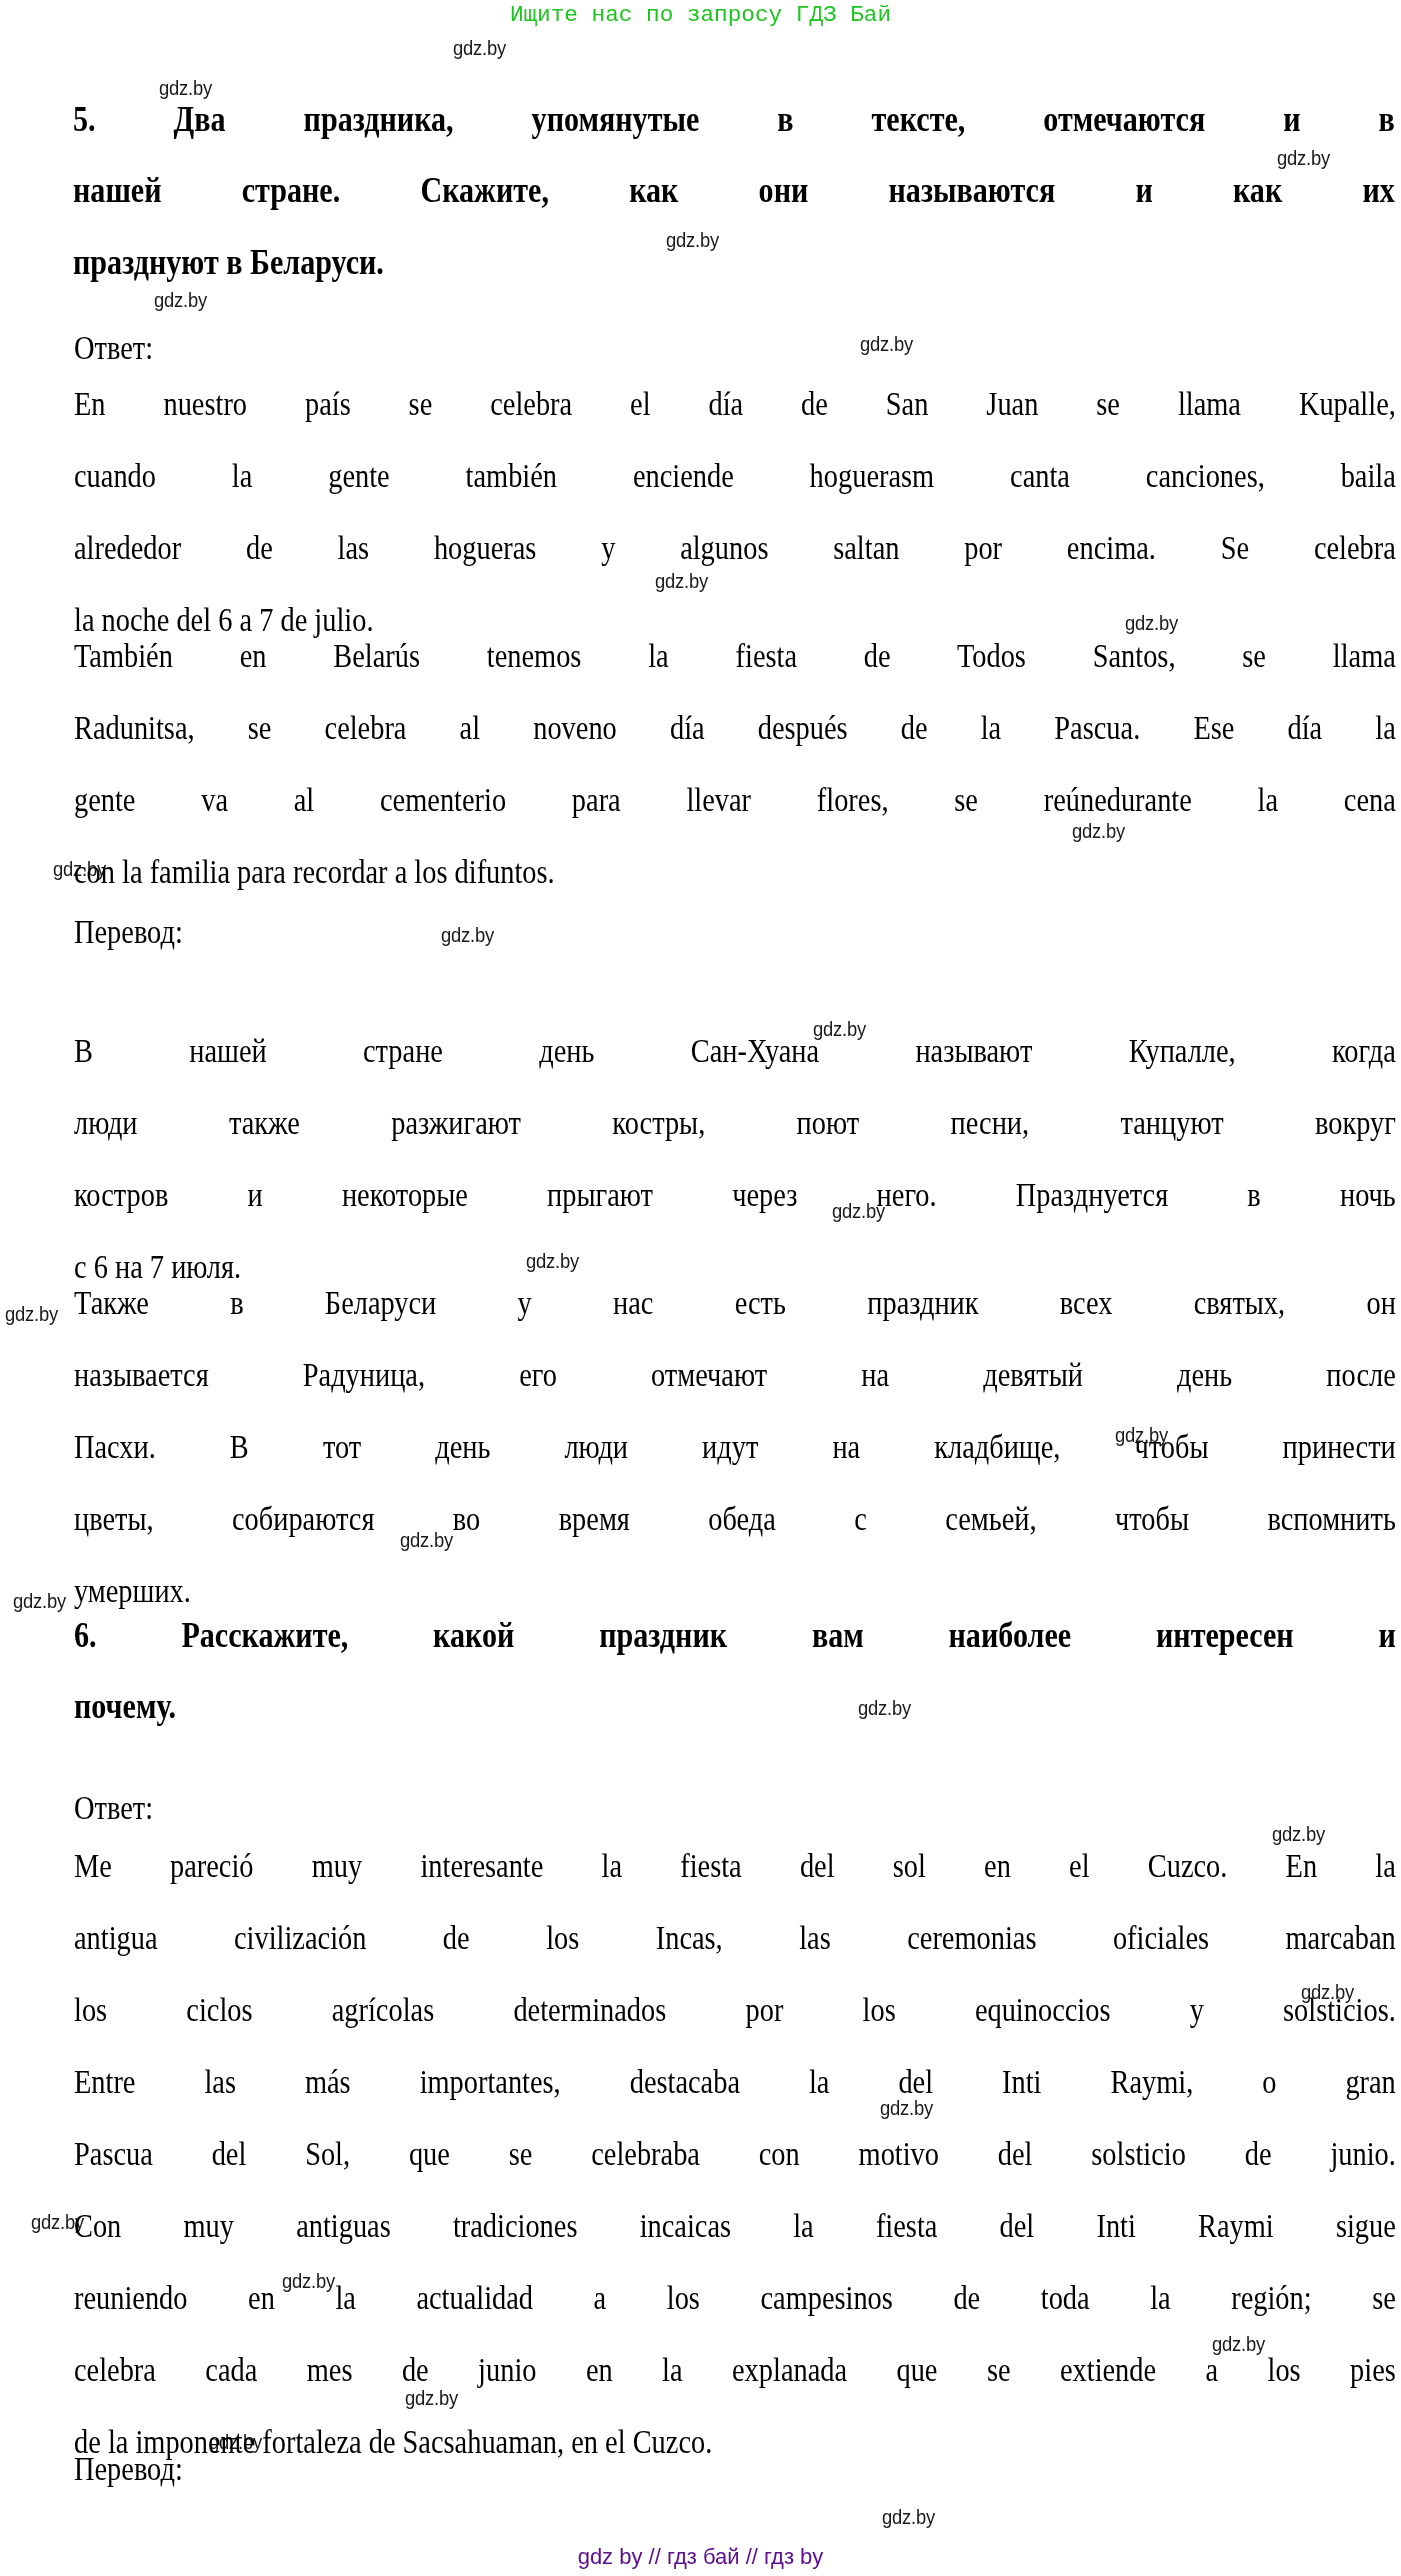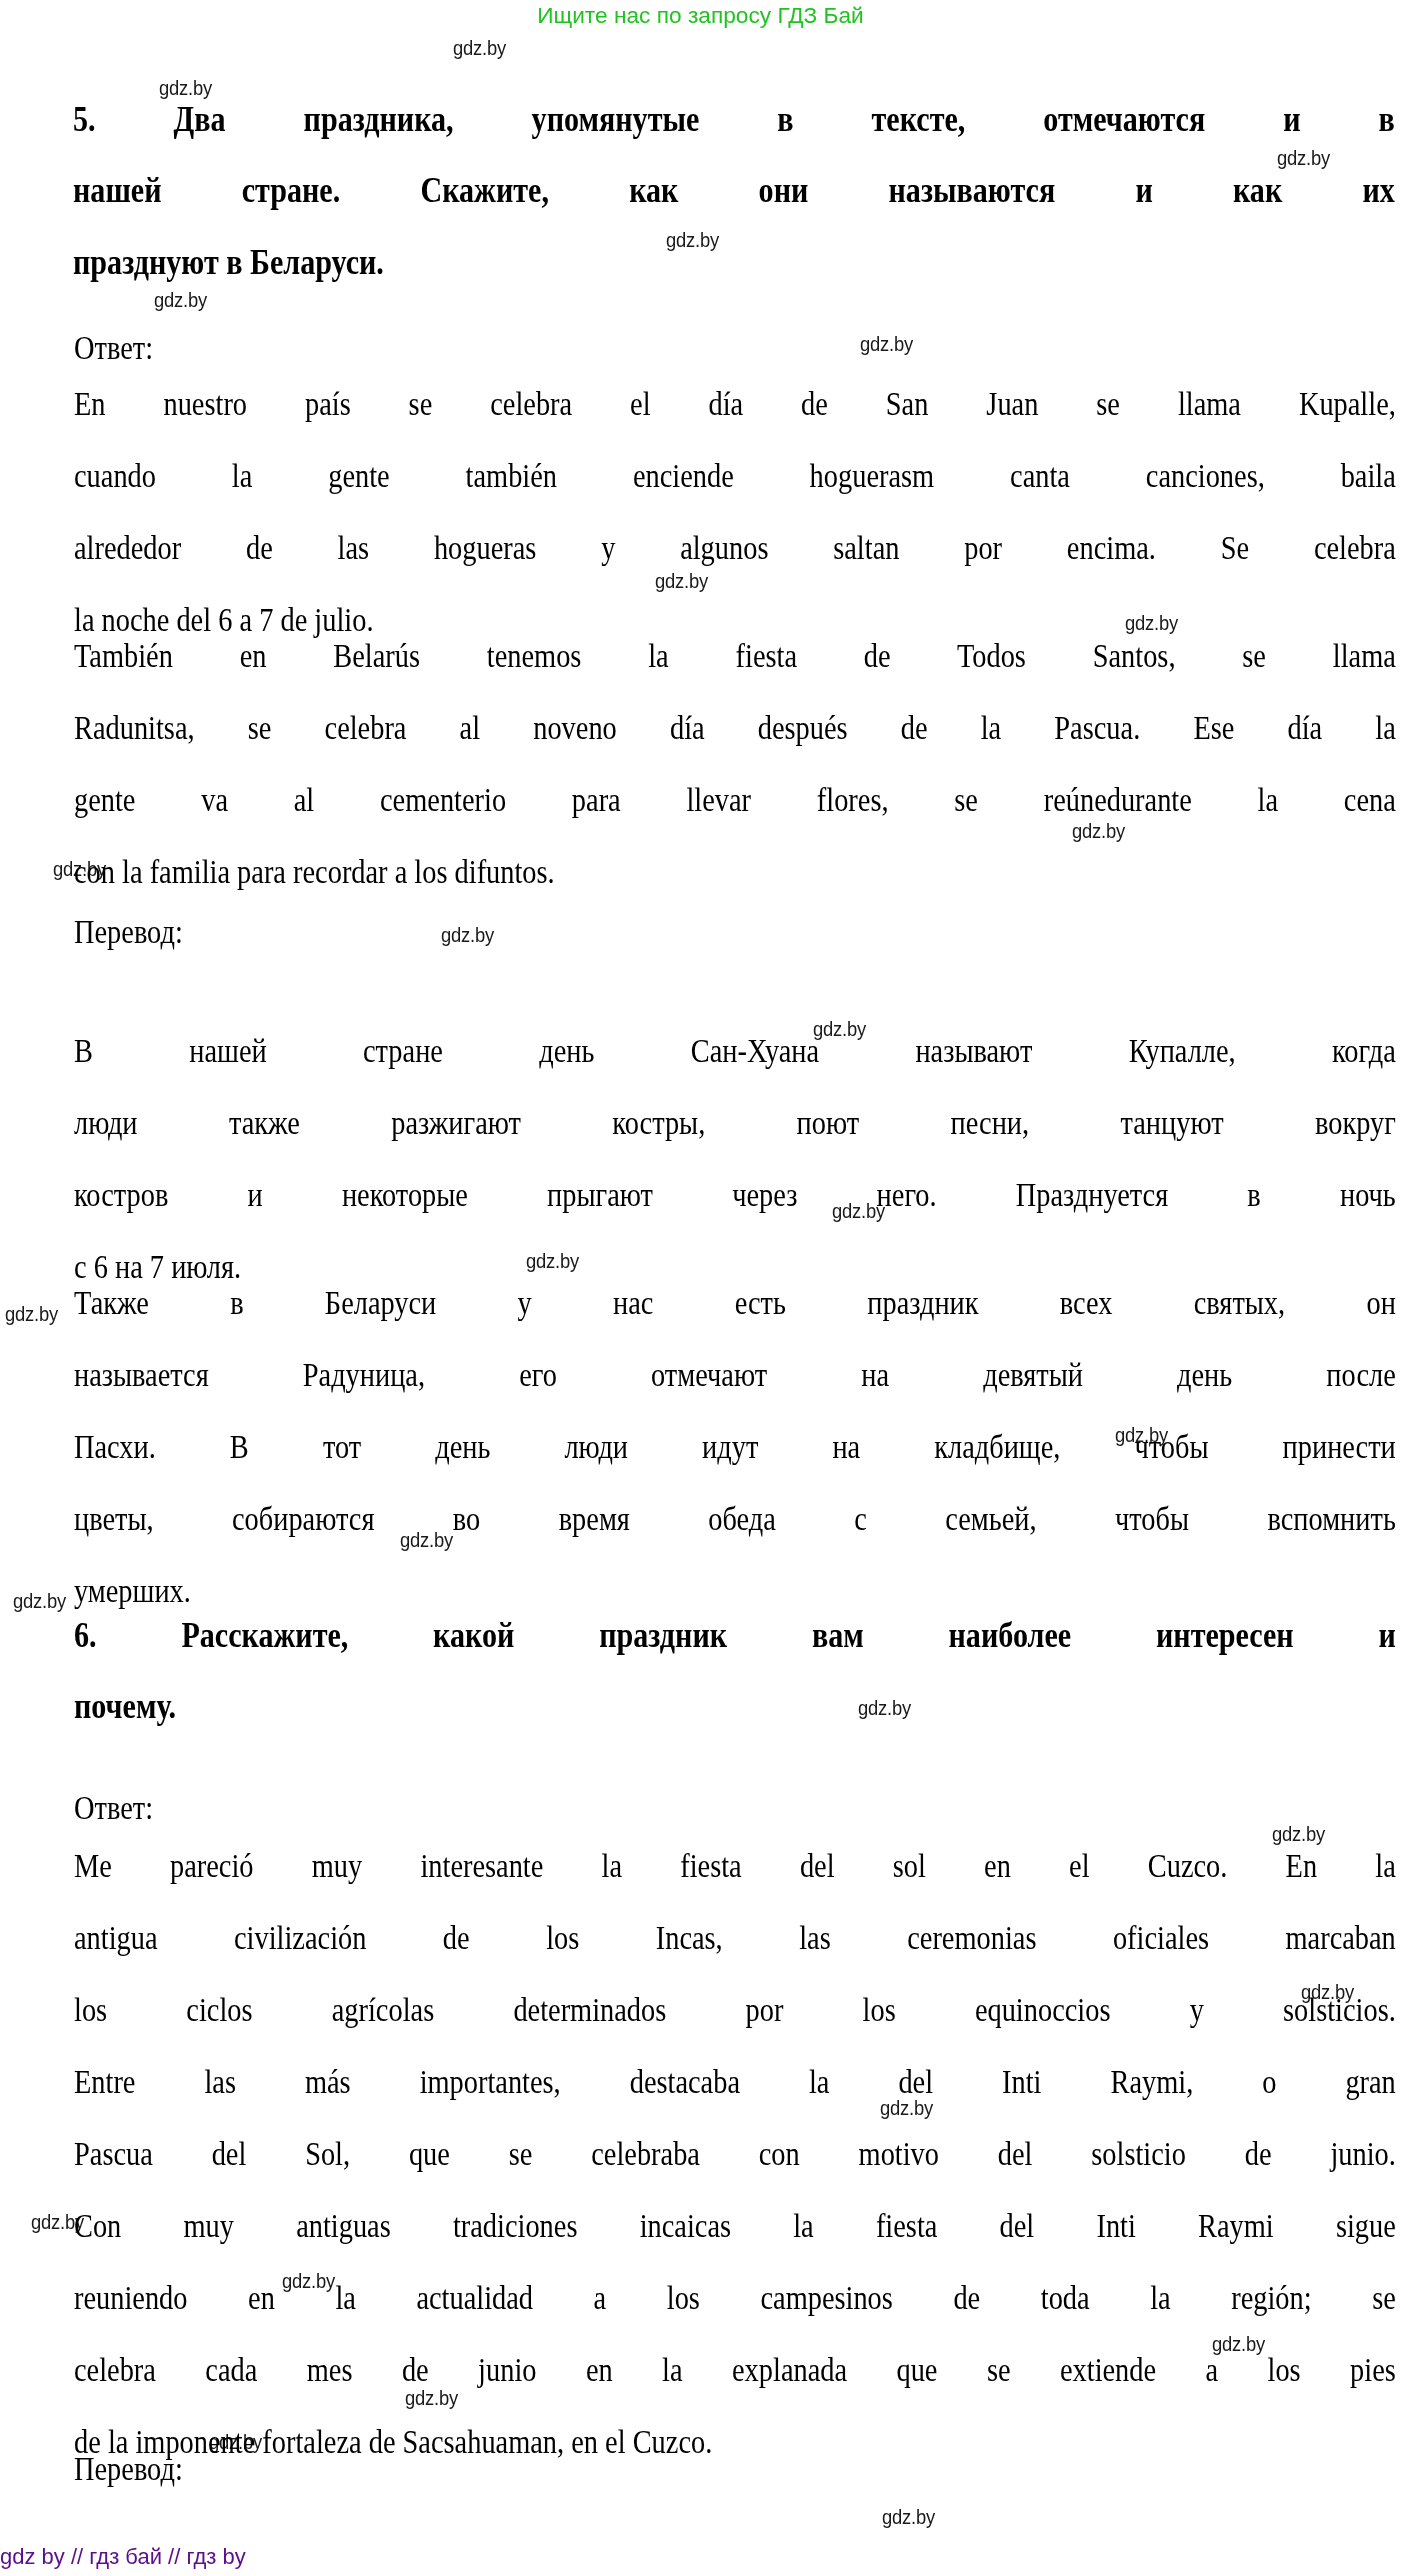--- a/index.html
+++ b/index.html
@@ -29,34 +29,34 @@
     pointer-events: none;
   }
 
   
   .promo {
     position: absolute;
     top: 1.6px;
     left: 0;
     width: 1401px;
     text-align: center;
-    font-family: Liberation Sans, sans-serif;
+    font-family: Liberation Mono, monospace;
     font-size: 22.7px;
     font-weight: 400;
     color: #20c420;
     white-space: nowrap;
   }
 
   
   .footer {
     position: absolute;
     bottom: 6.5px;
     left: 0;
     width: 1401px;
-    text-align: left;
+    text-align: center;
     font-family: "Liberation Sans", sans-serif;
     font-size: 22px;
     color: #5b0f8b;
     white-space: nowrap;
   }
 
   
   .blk {
     position: absolute;
     font-family: "Liberation Serif", "DejaVu Serif", serif;

